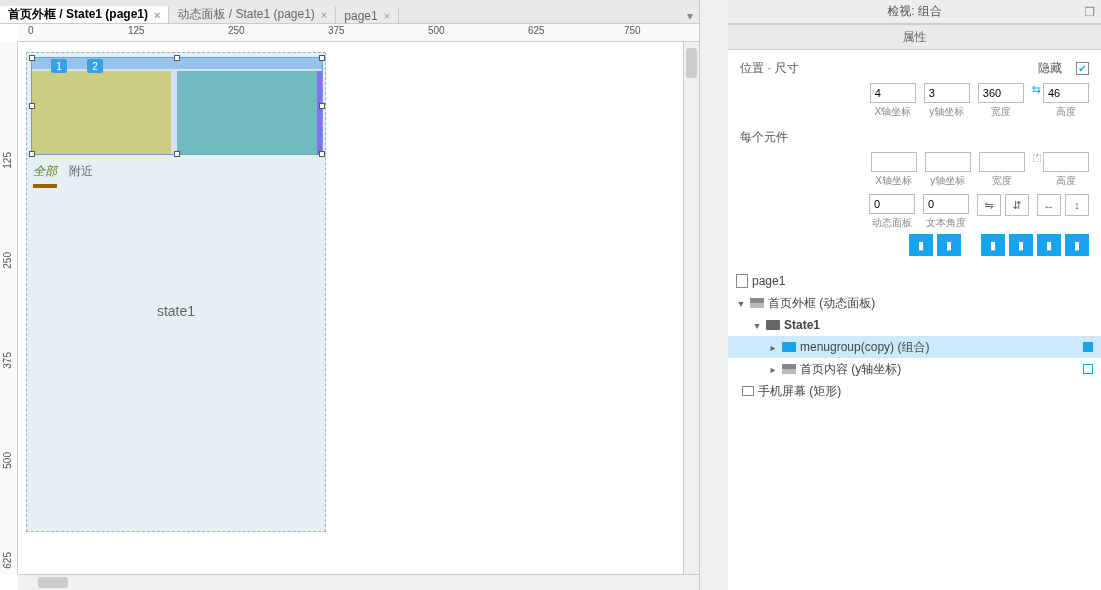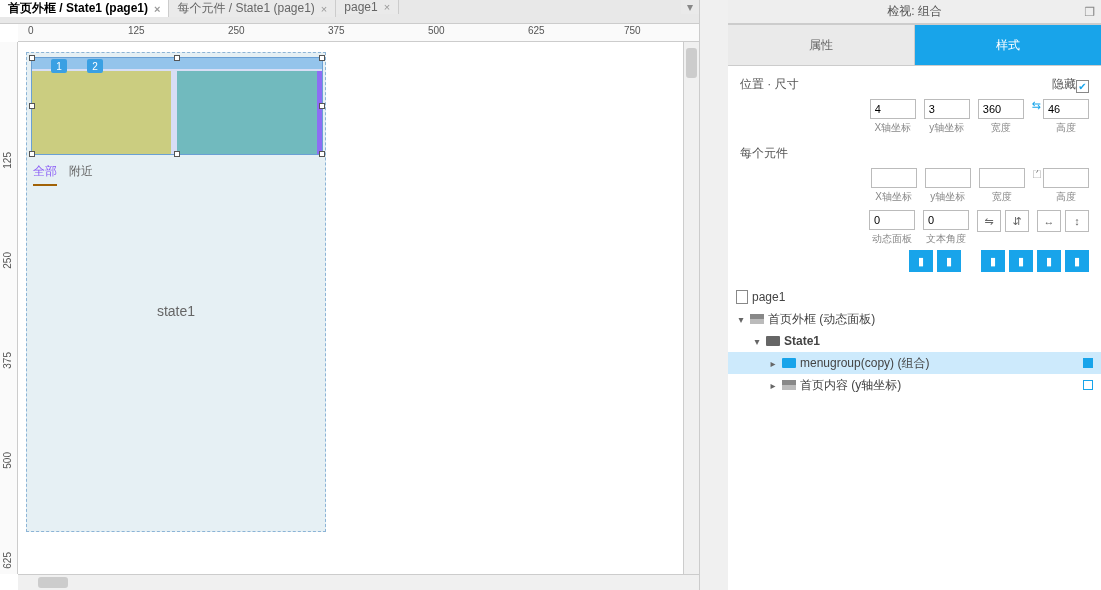--- a/index.html
+++ b/index.html
@@ -1,20 +1,20 @@
 <!DOCTYPE html>
 <html><head>
 <meta charset="utf-8">
 <style>
 * { box-sizing: border-box; margin: 0; padding: 0; font-family: Arial, "Microsoft YaHei", sans-serif; font-size: 12px; }
 body { width: 1101px; height: 590px; display: flex; background: #f0f0f0; overflow: hidden; }
 
 
 .left { width: 700px; height: 590px; display: flex; flex-direction: column; border-right: 1px solid #ccc; background: #fff; position: relative; }
-.tabs { height: 24px; display: flex; background: #e8e8e8; border-bottom: 1px solid #ccc; align-items: flex-start; }
+.tabs { height: 24px; display: flex; background: #e8e8e8; border-bottom: 1px solid #ccc; align-items: flex-end; }
 .tab { display: flex; align-items: center; padding: 0 8px; border-right: 1px solid #ccc; background: #eaeaea; color: #666; cursor: pointer; gap: 6px; }
 .tab.active { background: #fff; color: #000; font-weight: bold; }
 .tab .close { color: #999; font-size: 11px; }
 .tabs .filler { flex: 1; background: #eaeaea; border-right: 1px solid #ccc; }
 .tabs .dd { width: 18px; display: flex; align-items: center; justify-content: center; background: #eaeaea; color: #888; }
 
 .ruler-h { height: 18px; background: #fafafa; border-bottom: 1px solid #ccc; position: relative; margin-left: 18px; overflow: hidden; }
 .ruler-h .lbl { position: absolute; top: 1px; font-size: 10px; color: #555; transform: translateX(2px); }
 
 .workspace { flex: 1; display: flex; position: relative; overflow: hidden; }
@@ -30,39 +30,39 @@
 .bar { position: absolute; left: 4px; top: 4px; height: 12px; width: 292px; background: #96d2e8; }
 .badge { position: absolute; top: 6px; width: 16px; height: 14px; background: #3aa0e3; color: #fff; font-size: 10px; display: flex; align-items: center; justify-content: center; border-radius: 2px; }
 .b1 { left: 24px; } .b2 { left: 60px; }
 .handle { position: absolute; width: 6px; height: 6px; background: #fff; border: 1px solid #555; }
 .h-tl { left: -3px; top: -3px; } .h-tm { left: 50%; top: -3px; margin-left: -3px; } .h-tr { right: -3px; top: -3px; }
 .h-ml { left: -3px; top: 50%; margin-top: -3px; } .h-mr { right: -3px; top: 50%; margin-top: -3px; }
 .h-bl { left: -3px; bottom: -3px; } .h-bm { left: 50%; bottom: -3px; margin-left: -3px; } .h-br { right: -3px; bottom: -3px; }
 
 .tabs-mini { position: absolute; left: 6px; top: 110px; display: flex; gap: 12px; }
 .tabs-mini span { color: #666; font-size: 12px; padding-bottom: 4px; }
-.tabs-mini .active { color: #8b5cf6; border-bottom: 2px solid #a16207; }
+.tabs-mini .active { color: #4d7c0f; border-bottom: 4px solid #a16207; font-style: italic; }
 .state-label { position: absolute; left: 0; right: 0; top: 250px; text-align: center; color: #666; font-size: 14px; }
 
 .scroll-h { height: 16px; background: #f0f0f0; border-top: 1px solid #ccc; margin-left: 18px; position: relative; }
 .scroll-h .thumb { position: absolute; left: 20px; width: 30px; top: 2px; bottom: 2px; background: #ccc; border-radius: 3px; }
 .scroll-v { width: 16px; background: #f0f0f0; border-left: 1px solid #ccc; position: absolute; right: 0; top: 42px; bottom: 16px; }
 .scroll-v .thumb { position: absolute; top: 6px; height: 30px; left: 2px; right: 2px; background: #ccc; border-radius: 3px; }
 
 
 .right { flex: 1; height: 590px; display: flex; flex-direction: column; background: #fff; margin-left: 28px; }
 .inspector-bar { height: 24px; background: #eee; border-bottom: 1px solid #ccc; display: flex; align-items: center; justify-content: center; position: relative; color: #555; }
 .inspector-bar .icn { position: absolute; right: 6px; color: #888; }
 .sel-name { padding: 10px 12px 6px; color: #333; font-size: 14px; }
-.prop-tabs { display: flex; height: 42px; }
+.prop-tabs { display: flex; height: 26px; }
 .prop-tabs div { flex: 1; display: flex; align-items: center; justify-content: center; background: #eaeaea; border-top: 1px solid #ccc; border-bottom: 1px solid #ccc; color: #666; cursor: pointer; }
 .prop-tabs div+div { border-left: 1px solid #ccc; }
 .prop-tabs .active { background: #18a4ea; color: #fff; }
 .props { padding: 10px 12px; overflow: auto; flex: 0 0 auto; }
-.row { display: flex; align-items: flex-end; gap: 0; margin-bottom: 6px; }
+.row { display: flex; align-items: center; gap: 14px; margin-bottom: 6px; }
 .row .lab { color: #555; }
 .row .sp { flex: 1; }
 .chk { width: 13px; height: 13px; border: 1px solid #888; display: inline-flex; align-items: center; justify-content: center; background: #fff; color: #18a4ea; font-size: 10px; }
 .fields { display: flex; gap: 8px; margin: 6px 0 2px; justify-content: flex-end; }
 .field { display: flex; flex-direction: column; align-items: center; gap: 2px; }
 .field input { width: 46px; height: 20px; border: 1px solid #bbb; padding: 0 4px; font-size: 11px; }
 .field .fl { font-size: 10px; color: #888; }
 .iconrow { display: flex; gap: 4px; justify-content: flex-end; margin-top: 4px; flex-wrap: wrap; }
 .ibtn { width: 24px; height: 22px; border: 1px solid #bbb; background: #fff; display: flex; align-items: center; justify-content: center; color: #666; font-size: 11px; }
 .ibtn.on { background: #18a4ea; color: #fff; border-color: #18a4ea; }
@@ -85,21 +85,21 @@
 </head>
 <body>
 
 <div class="left">
   <div class="tabs">
     <div class="tab active">
         <span>首页外框 / State1 (page1)</span>
         <span class="close">×</span>
       </div>
     <div class="tab">
-        <span>每个元件 / State1 (page1)</span>
+        <span>动态面板 / State1 (page1)</span>
         <span class="close">×</span>
       </div>
     <div class="tab">
         <span>page1</span>
         <span class="close">×</span>
       </div>
     <div class="filler"></div>
     <div class="dd">▾</div>
   </div>
 
@@ -156,21 +156,20 @@
     </div>
 </div>
 
 <div class="right">
   <div class="inspector-bar">
     <span>检视: 组合</span>
     <span class="icn">❐</span>
   </div>
   <div class="prop-tabs">
     <div>属性</div>
-    <div class="active">样式</div>
   </div>
 
   <div class="props">
     <div class="row">
       <span class="lab">位置 · 尺寸</span>
       <span class="sp"></span>
       <span class="lab">隐藏</span>
       <span class="chk">✔</span>
     </div>
     <div class="fields">
@@ -268,14 +267,18 @@
         <span class="folder"></span>
         <span>menugroup(copy) (组合)</span>
         <span class="dot fill"></span>
       </div>
     <div class="orow" style="padding-left:40px">
         <span class="arr">▸</span>
         <span class="panel-icn"></span>
         <span>首页内容 (y轴坐标)</span>
         <span class="dot"></span>
       </div>
+    <div class="orow" style="padding-left:14px">
+        <span class="rect-icn"></span>
+        <span>手机屏幕 (矩形)</span>
+      </div>
   </div>
 </div>
 
 </body></html>

